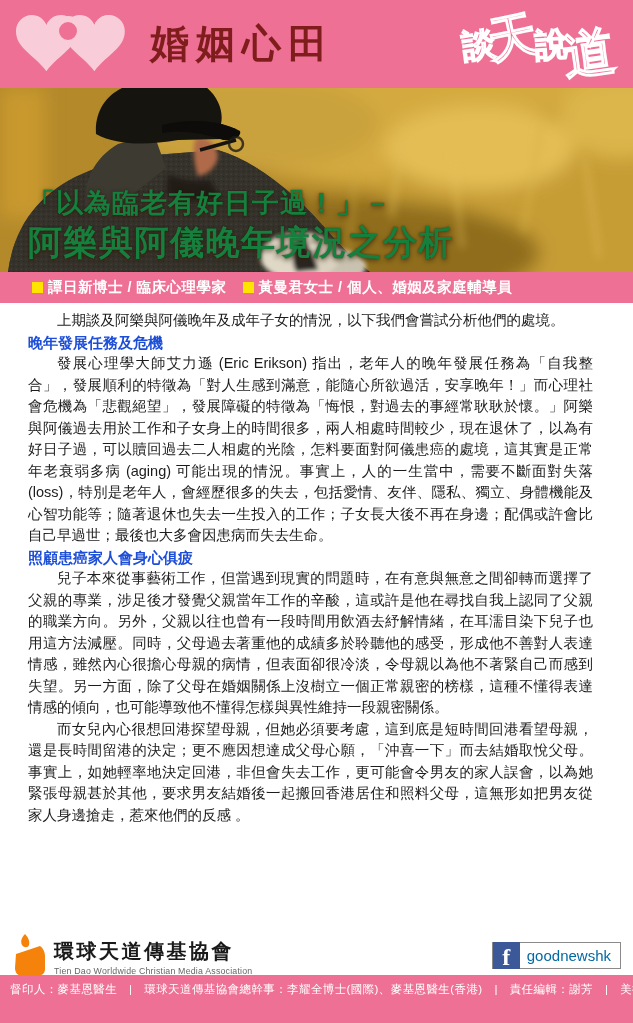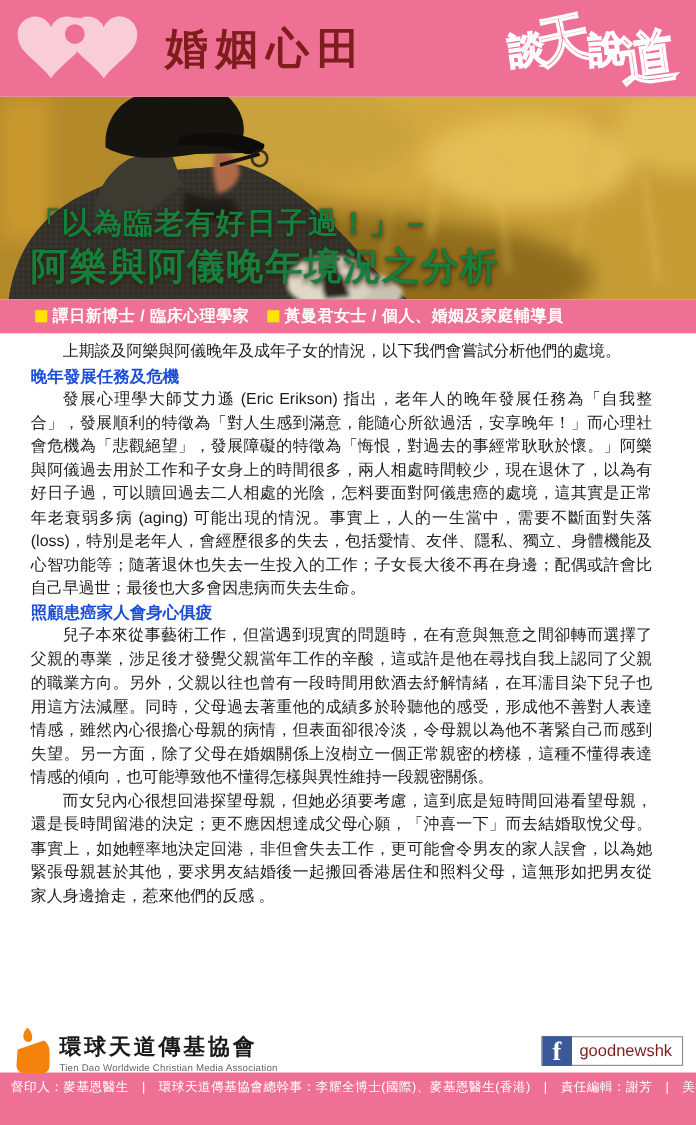--- a/index.html
+++ b/index.html
@@ -41,21 +41,21 @@
   .article h3 { font-size:15px; line-height:21.5px; font-weight:bold; color:#1d4ed8; }
 
   
   .org-bar { height:40px; display:flex; align-items:center; justify-content:space-between; padding:0 12px 0 12px; }
   .org-left { display:flex; align-items:flex-end; gap:8px; }
   .org-text .org-name { font-size:20px; font-weight:bold; color:#1a1a1a; letter-spacing:2.5px; }
   .org-text .org-en { font-size:8.8px; color:#666; letter-spacing:0.2px; margin-top:1px; }
   .fb-badge { display:flex; align-items:center; border:1px solid #8a8a8a; background:#fff; height:27px; }
   .fb-icon { width:27px; height:27px; background:#3b5998; color:#fff; font-weight:bold;
     font-size:24px; line-height:30px; text-align:center; font-family:"Liberation Serif", serif; }
-  .fb-label { font-size:15px; color:#7f1d1d; padding:0 9px 0 7px; }
+  .fb-label { font-size:15px; color:#0369a1; padding:0 9px 0 7px; }
 
   
   .bottom-bar { height:48px; background:#ee7095; color:#fff; padding:4px 10px 0 10px;
     font-size:11.5px; line-height:21px; letter-spacing:0.4px; white-space:nowrap; }
 </style>
 </head>
 <body>
 
 <div class="page">
 

